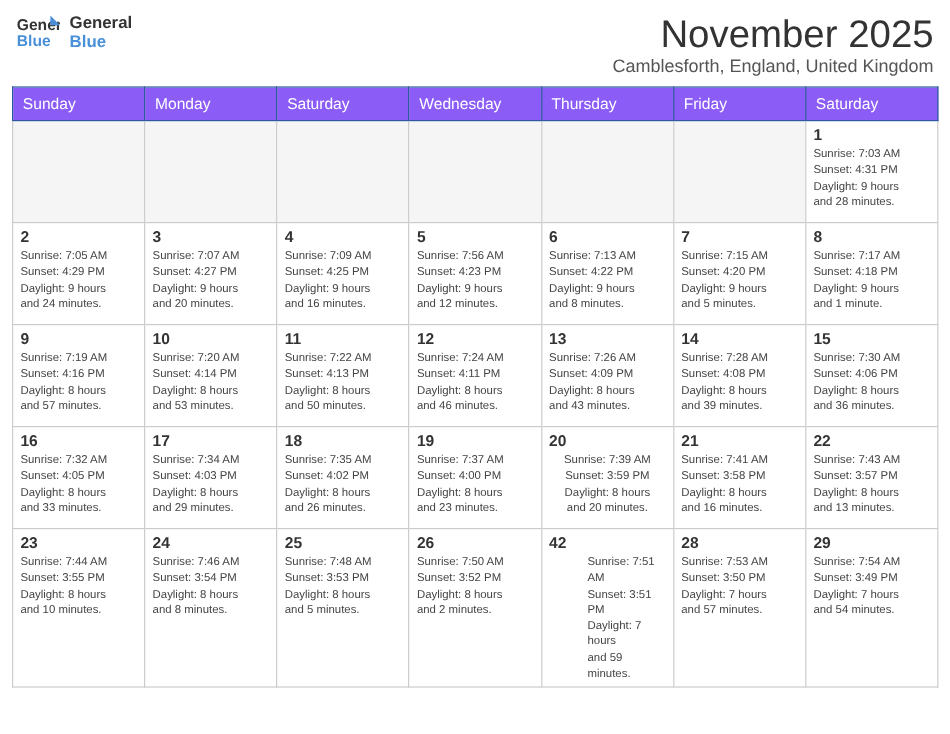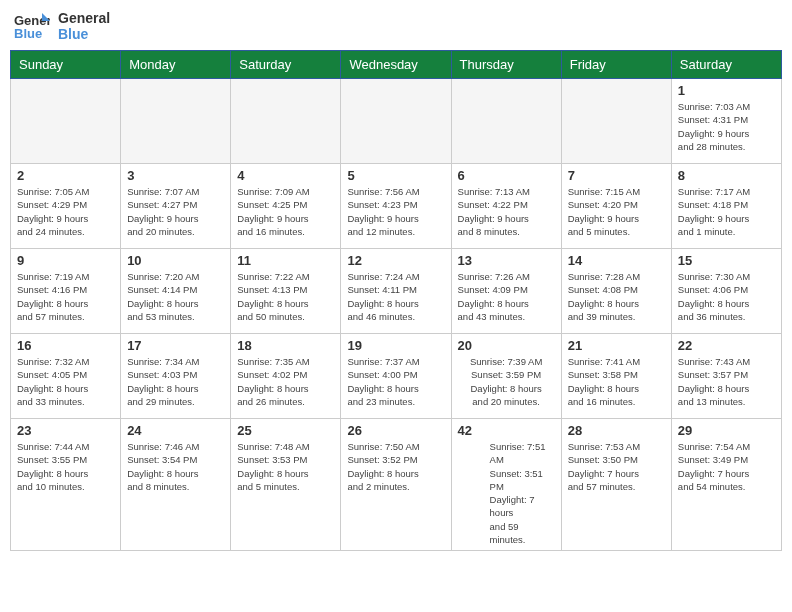--- a/index.html
+++ b/index.html
@@ -37,21 +37,21 @@
     .location {
       font-size: 15px;
       color: #555;
     }
     .calendar {
       width: 100%;
       border-collapse: collapse;
       border: 1px solid #ccc;
     }
     .calendar th {
-      background: #15803d;
+      background: #8b5cf6;
       color: #fff;
       text-align: left;
       padding: 6px 8px;
       font-size: 13px;
       font-weight: normal;
       border: 1px solid #2d5a9e;
     }
     .calendar td {
       vertical-align: top;
       border: 1px solid #ccc;
@@ -89,20 +89,24 @@
   <div class="logo">
     <svg class="logo-icon" viewBox="0 0 36 30" xmlns="http://www.w3.org/2000/svg">
       <text x="0" y="14" font-size="13" font-family="Arial" font-weight="bold" fill="#333">General</text>
       <text x="0" y="27" font-size="13" font-family="Arial" font-weight="bold" fill="#4a90d9">Blue</text>
       <polygon points="28,2 36,10 28,10" fill="#4a90d9"></polygon>
     </svg>
     <div style="margin-left:4px;">
       <div style="font-size:14px;font-weight:bold;color:#333;">General</div>
       <div style="font-size:14px;font-weight:bold;color:#4a90d9;">Blue</div>
     </div>
+  </div>
+  <div class="title-area">
+    <div class="month-title">November 2025</div>
+    <div class="location">Camblesforth, England, United Kingdom</div>
   </div>
 </div>
 
 <table class="calendar">
   <thead>
     <tr>
       <th>Sunday</th>
       <th>Monday</th>
       <th>Saturday</th>
       <th>Wednesday</th>

